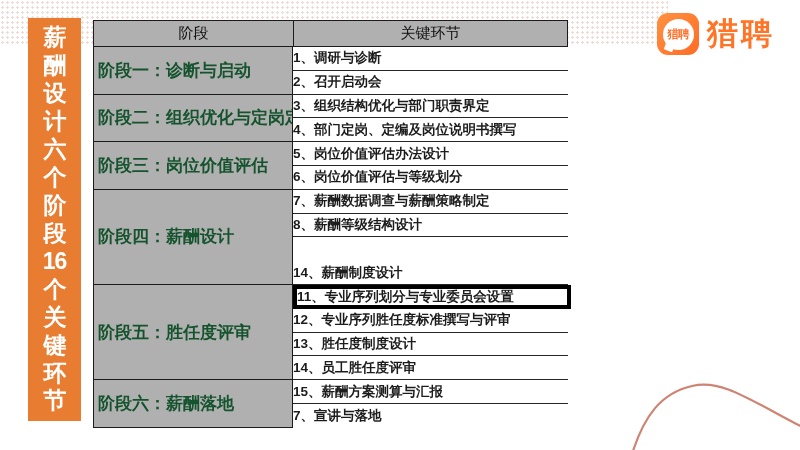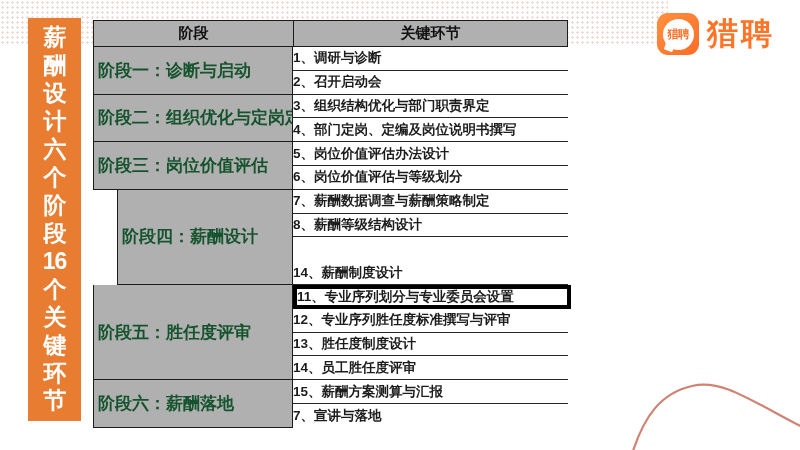--- a/index.html
+++ b/index.html
@@ -33,21 +33,21 @@
     font-size: 23px; font-weight: bold; line-height: 1;
     letter-spacing: -1px;
   }
   
   .table { position: absolute; left: 93px; top: 20px; width: 475px; }
   .thead { display: grid; grid-template-columns: 200px 275px; height: 27px; }
   .th {
     background: #b0b0b0;
     border: 1.6px solid #1b1b1b;
     display: flex; align-items: center; justify-content: center;
-    font-size: 15px; font-weight: bold; color: #101010;
+    font-size: 15px; font-weight: normal; color: #101010;
   }
   .th-stage { border-right: none; }
   .tbody {
     display: grid;
     grid-template-columns: 200px 275px;
     grid-template-rows: repeat(16, 23.8px);
   }
   .stage-cell {
     grid-column: 1;
     background: #b0b0b0;
@@ -141,21 +141,21 @@
     <div class="tbody" id="tbody">
         <div class="stage-cell" style="grid-row: 1 / span 2;">阶段一：诊断与启动</div>
         <div class="item-row" style="grid-row: 1;">1、调研与诊断</div>
         <div class="item-row" style="grid-row: 2;">2、召开启动会</div>
         <div class="stage-cell" style="grid-row: 3 / span 2;">阶段二：组织优化与定岗定编</div>
         <div class="item-row" style="grid-row: 3;">3、组织结构优化与部门职责界定</div>
         <div class="item-row" style="grid-row: 4;">4、部门定岗、定编及岗位说明书撰写</div>
         <div class="stage-cell" style="grid-row: 5 / span 2;">阶段三：岗位价值评估</div>
         <div class="item-row" style="grid-row: 5;">5、岗位价值评估办法设计</div>
         <div class="item-row" style="grid-row: 6;">6、岗位价值评估与等级划分</div>
-        <div class="stage-cell" style="grid-row: 7 / span 4; margin-left: 24px;">阶段四：薪酬设计</div>
+        <div class="stage-cell" style="grid-row: 7 / span 4;">阶段四：薪酬设计</div>
         <div class="item-row" style="grid-row: 7;">7、薪酬数据调查与薪酬策略制定</div>
         <div class="item-row" style="grid-row: 8;">8、薪酬等级结构设计</div>
         <div class="item-row" style="grid-row: 9; margin-top: 28px;">9、薪酬构成设计</div>
         <div class="item-row" style="grid-row: 10;">14、薪酬制度设计</div>
         <div class="stage-cell" style="grid-row: 11 / span 4;">阶段五：胜任度评审</div>
         <div class="item-row selected" style="grid-row: 11;">11、专业序列划分与专业委员会设置</div>
         <div class="item-row" style="grid-row: 12;">12、专业序列胜任度标准撰写与评审</div>
         <div class="item-row" style="grid-row: 13;">13、胜任度制度设计</div>
         <div class="item-row" style="grid-row: 14;">14、员工胜任度评审</div>
         <div class="stage-cell" style="grid-row: 15 / span 2;">阶段六：薪酬落地</div>

